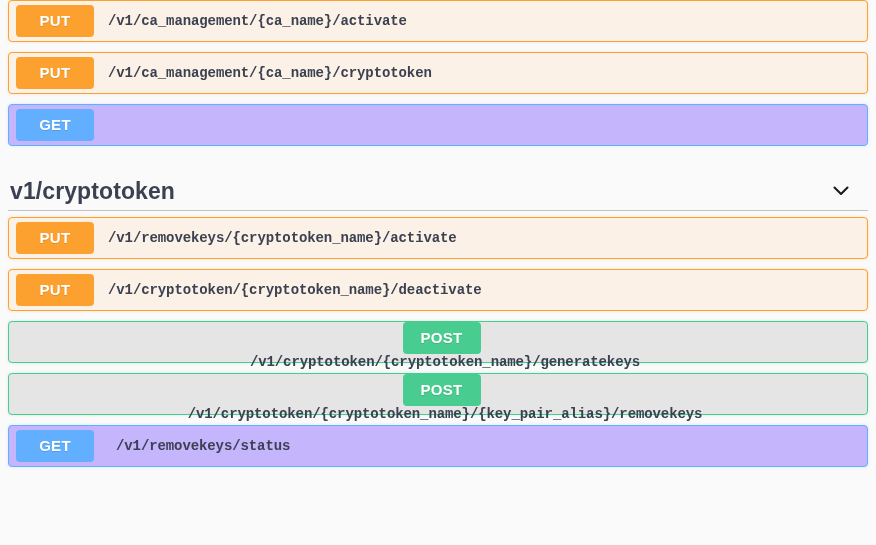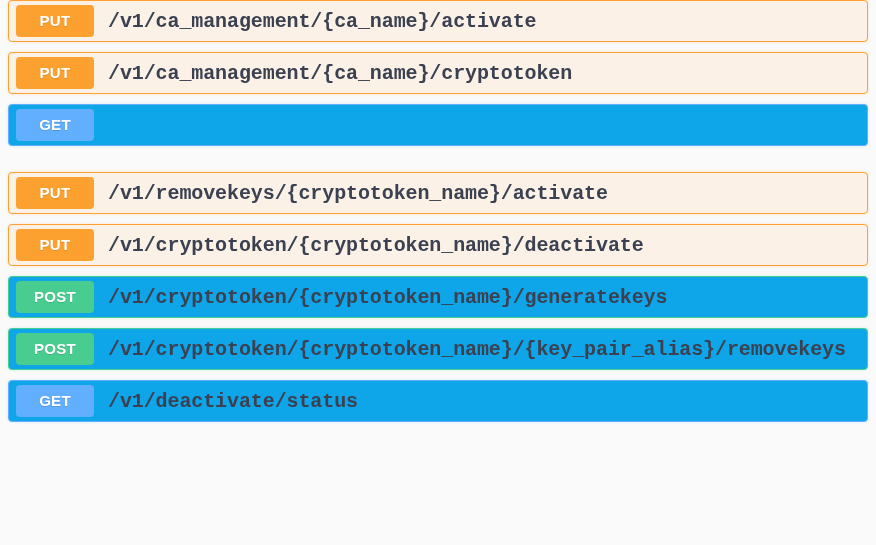--- a/index.html
+++ b/index.html
@@ -69,28 +69,30 @@
     border: 1px solid;
     cursor: pointer;
   }
 
   .opblock-put {
     background: #fbf1e6;
     border-color: #fca130;
     box-shadow: 0 0 3px rgba(252,161,48,0.25);
   }
   .opblock-get {
-    background: #0ea5e9;
+    background: #c4b5fd;
     border-color: #61affe;
     box-shadow: 0 0 3px rgba(97,175,254,0.25);
+    gap: 8px;
   }
   .opblock-post {
-    background: #0ea5e9;
+    background: #e5e5e5;
     border-color: #49cc90;
     box-shadow: 0 0 3px rgba(73,204,144,0.25);
+    flex-direction: column;
   }
 
   .opblock-summary-method {
     font-family: "Liberation Sans", sans-serif;
     font-size: 15px;
     font-weight: bold;
     color: #fff;
     text-align: center;
     border-radius: 4px;
     min-width: 78px;
@@ -98,21 +100,21 @@
     margin-left: 7px;
     text-shadow: 0 1px 0 rgba(0,0,0,0.12);
     letter-spacing: 0.3px;
   }
   .m-put  { background: #fca130; }
   .m-get  { background: #61affe; }
   .m-post { background: #49cc90; }
 
   .opblock-summary-path {
     font-family: "Liberation Mono", monospace;
-    font-size: 20px;
+    font-size: 14px;
     font-weight: bold;
     color: #3b4151;
     padding-left: 14px;
     word-break: break-all;
     letter-spacing: -0.1px;
   }
 
   .section-gap { height: 16px; }
 </style>
 </head>
@@ -135,20 +137,28 @@
 
     <div class="opblock opblock-get">
       <span class="opblock-summary-method m-get">GET</span>
     </div>
   </div>
 
   <div class="section-gap"></div>
 
   <div class="opblock-tag-section">
 
+    <div class="opblock-tag">
+      <h3 class="opblock-tag-title">v1/cryptotoken</h3>
+      <button class="tag-expand">
+        <svg class="chev" viewBox="0 0 20 20">
+          <path d="M3.5 6.5 L10 13 L16.5 6.5" fill="none" stroke="#1a1a1a" stroke-width="2.1" stroke-linecap="round" stroke-linejoin="round"></path>
+        </svg>
+      </button>
+    </div>
 
     <div class="opblock opblock-put">
       <span class="opblock-summary-method m-put">PUT</span>
       <span class="opblock-summary-path">/v1/removekeys/{cryptotoken_name}/activate</span>
     </div>
 
     <div class="opblock opblock-put">
       <span class="opblock-summary-method m-put">PUT</span>
       <span class="opblock-summary-path">/v1/cryptotoken/{cryptotoken_name}/deactivate</span>
     </div>
@@ -158,17 +168,17 @@
       <span class="opblock-summary-path">/v1/cryptotoken/{cryptotoken_name}/generatekeys</span>
     </div>
 
     <div class="opblock opblock-post">
       <span class="opblock-summary-method m-post">POST</span>
       <span class="opblock-summary-path">/v1/cryptotoken/{cryptotoken_name}/{key_pair_alias}/removekeys</span>
     </div>
 
     <div class="opblock opblock-get">
       <span class="opblock-summary-method m-get">GET</span>
-      <span class="opblock-summary-path">/v1/deactivate/status</span>
+      <span class="opblock-summary-path">/v1/removekeys/status</span>
     </div>
   </div>
 
 </div>
 
 </body></html>

